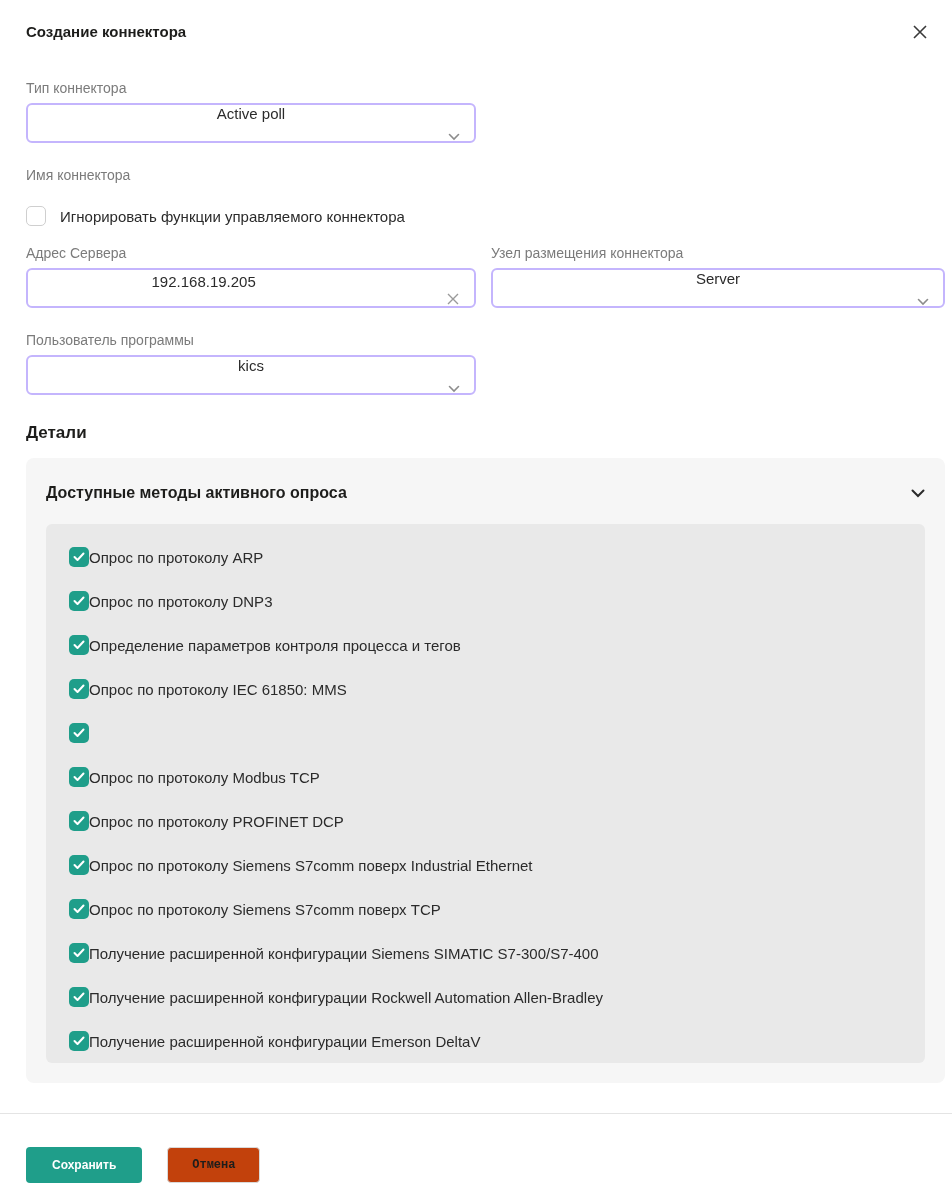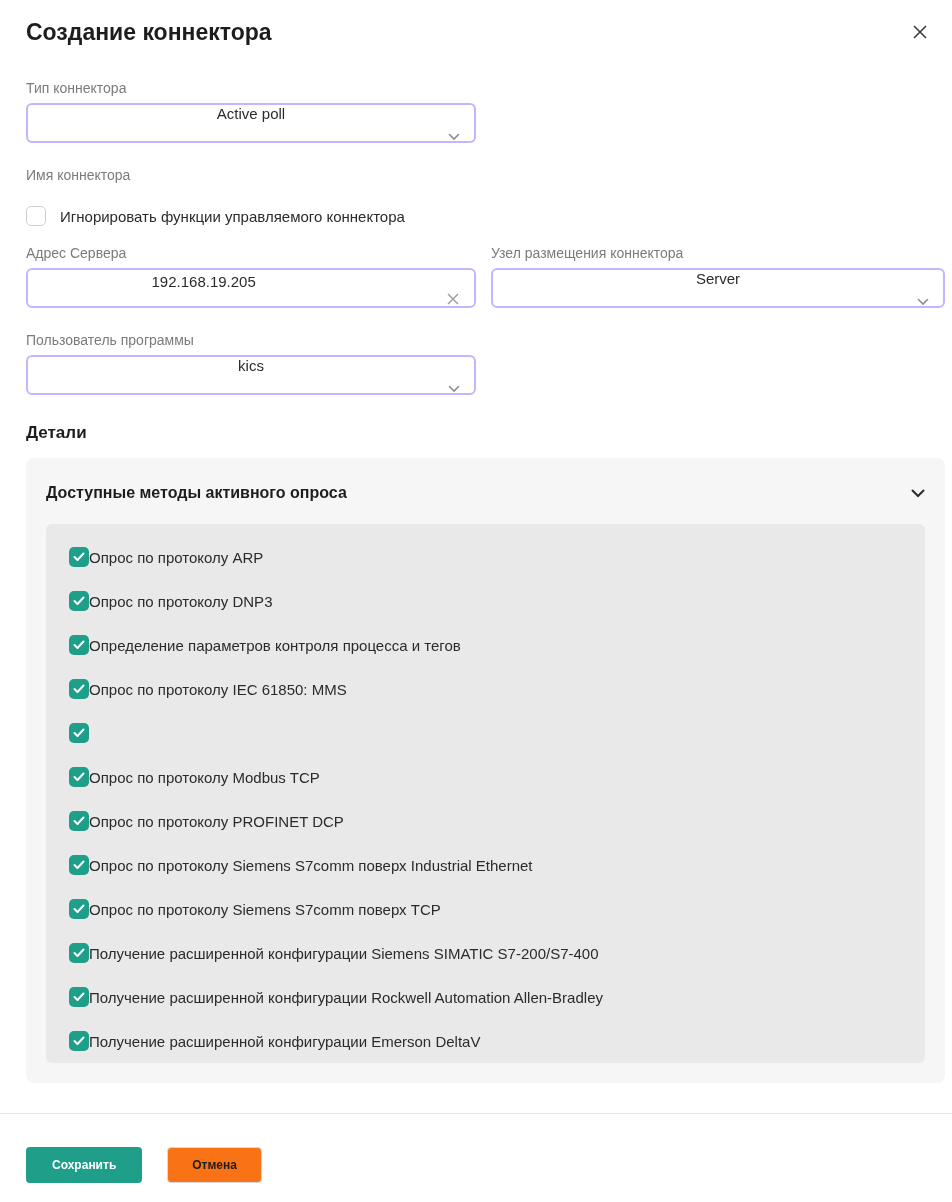--- a/index.html
+++ b/index.html
@@ -1,21 +1,21 @@
 <!DOCTYPE html>
 <html><head>
 <meta charset="utf-8">
 <style>
   * { margin:0; padding:0; box-sizing:border-box; }
   html,body { width:952px; height:1202px; background:#fff; font-family:"Liberation Sans",sans-serif; position:relative; overflow:hidden; }
 
   .content { position:absolute; top:0; left:0; width:952px; height:1113px; overflow:hidden; padding:18px 7px 0 26px; }
 
   .dialog-header { display:flex; justify-content:space-between; align-items:flex-start; }
-  .title { font-size:23px; line-height:28px; font-weight:700; color:#1d1d1b; }
+  .title { font-size:15px; line-height:28px; font-weight:700; color:#1d1d1b; }
   .close-btn { margin-top:5px; margin-right:15px; width:20px; height:20px; background:none; border:none; cursor:pointer; display:flex; align-items:center; justify-content:center; }
 
   .field-label { font-size:14px; color:#7b7b7b; margin-bottom:7px; }
   .control { height:40px; border:2px solid #c4b5fd; border-radius:6px; background:#fff; display:flex; align-items:center; padding:0 14px; font-size:15px; color:#2b2b2b;flex-direction:column; }
   .control .value { flex:1; }
   .control input { flex:1; border:none; outline:none; font-family:"Liberation Sans",sans-serif; font-size:15px; color:#2b2b2b; background:transparent; }
   .icon-right { margin-left:auto; display:flex; align-items:center; }
 
   .half { width:450px; }
   .f-type { margin-top:34px; }
@@ -36,21 +36,21 @@
   .panel { margin-top:15px; background:#f6f6f6; border-radius:8px; padding:26px 20px 20px 20px; }
   .panel-header { display:flex; justify-content:space-between; align-items:center; cursor:pointer; }
   .panel-title { font-size:16px; font-weight:700; color:#1d1d1b;text-align:right; }
   .method-list { margin-top:22px; background:#e9e9e9; border-radius:6px; padding:23px 20px 12px 23px; }
   .method-row { display:flex; align-items:center; height:20px; margin-bottom:24px; }
   .method-row:last-child { margin-bottom:0; }
 
   .footer { position:absolute; top:1113px; left:0; right:0; bottom:0; background:#fff; border-top:1px solid #e4e4e4; padding:33px 0 0 26px; display:flex; gap:25px; }
   .btn { height:36px; border-radius:4px; font-family:"Liberation Sans",sans-serif; font-size:12px; font-weight:700; cursor:pointer; }
   .btn-save { background:#1f9e8a; color:#fff; border:none; padding:0 26px; }
-  .btn-cancel { background:#f97316; color:#1d1d1b; border:1px solid #d9d9d9; padding:0 24px; }
+  .btn-cancel { background:#c2410c; color:#1d1d1b; border:1px solid #d9d9d9; padding:0 24px;font-family:Liberation Mono, monospace; }
 </style>
 </head>
 <body>
 
 <div class="content">
 
   <div class="dialog-header">
     <div class="title">Создание коннектора</div>
     <button class="close-btn">
       <span>
@@ -201,21 +201,21 @@
               </svg></span>
           </span>
           <span class="cb-label">Опрос по протоколу Siemens S7comm поверх TCP</span>
         </div>
         <div class="method-row">
           <span class="cb checked">
             <span><svg width="12" height="10" viewBox="0 0 12 10">
                 <path d="M1.5 5 L4.5 8 L10.5 1.5" stroke="#fff" stroke-width="2" fill="none" stroke-linecap="round" stroke-linejoin="round"></path>
               </svg></span>
           </span>
-          <span class="cb-label">Получение расширенной конфигурации Siemens SIMATIC S7-200/S7-400</span>
+          <span class="cb-label">Получение расширенной конфигурации Siemens SIMATIC S7-300/S7-400</span>
         </div>
         <div class="method-row">
           <span class="cb checked">
             <span><svg width="12" height="10" viewBox="0 0 12 10">
                 <path d="M1.5 5 L4.5 8 L10.5 1.5" stroke="#fff" stroke-width="2" fill="none" stroke-linecap="round" stroke-linejoin="round"></path>
               </svg></span>
           </span>
           <span class="cb-label">Получение расширенной конфигурации Rockwell Automation Allen-Bradley</span>
         </div>
         <div class="method-row">

